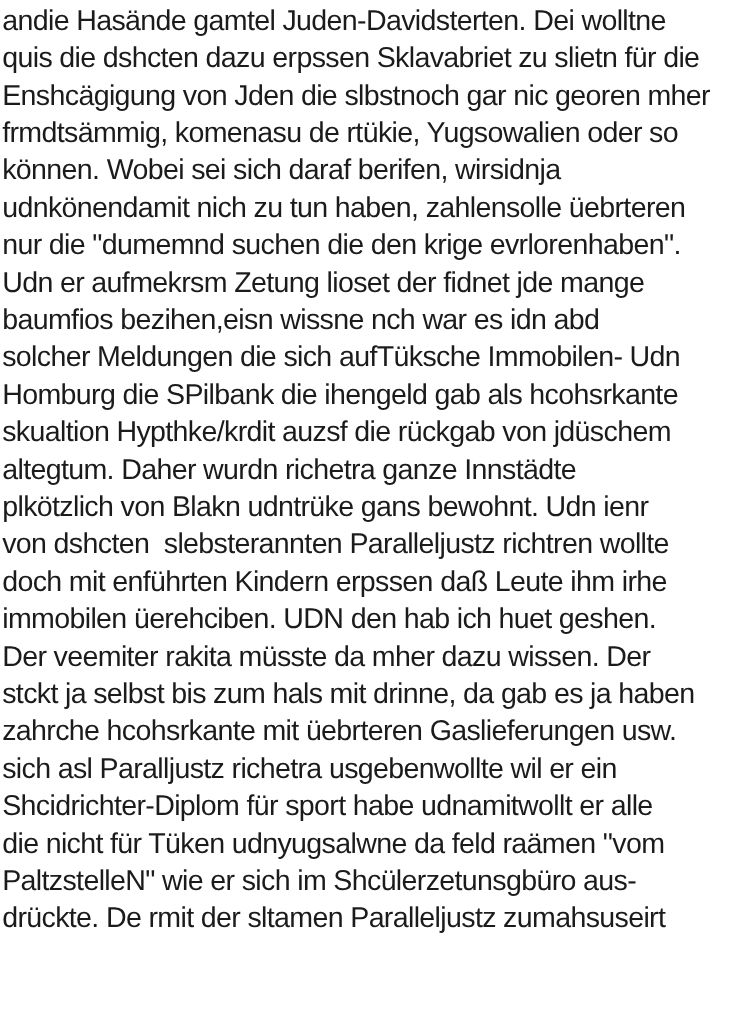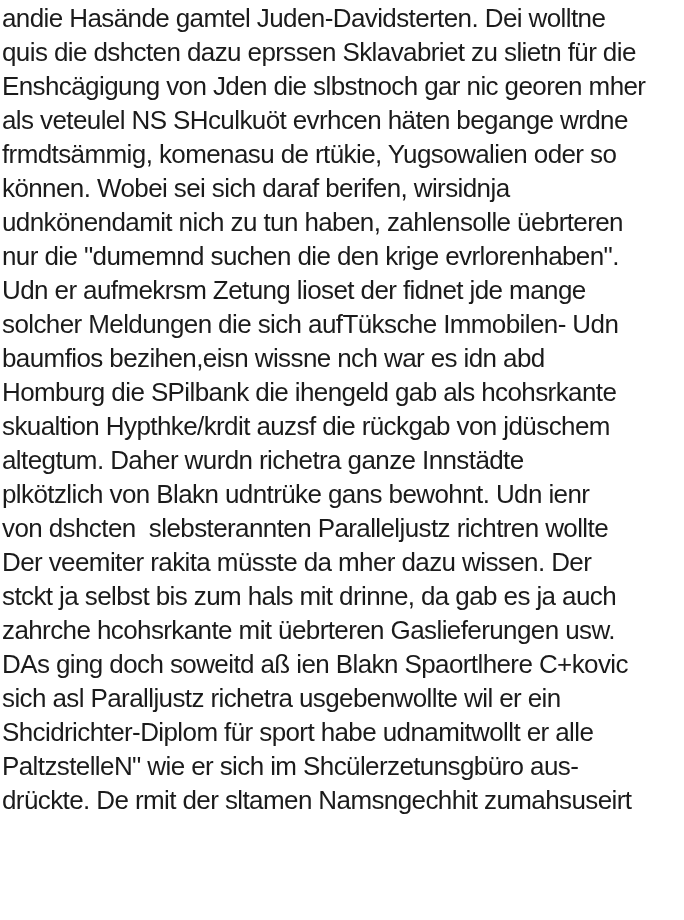--- a/index.html
+++ b/index.html
@@ -28,36 +28,37 @@
   .line{
     white-space:pre;   
     height:34px;
   }
 </style>
 </head>
 <body>
 
 <main class="page">
   <div class="line">andie Hasände gamtel Juden-Davidsterten. Dei wolltne</div>
-  <div class="line">quis die dshcten dazu eprssen Sklavabriet zu slietn für die</div>
+  <div class="line">quis die dshcten dazu erpssen Sklavabriet zu slietn für die</div>
   <div class="line">Enshcägigung von Jden die slbstnoch gar nic georen mher</div>
-  <div class="line">als veteulel NS SHculkuöt evrhcen häten begange wrdne</div>
   <div class="line">frmdtsämmig, komenasu de rtükie, Yugsowalien oder so</div>
   <div class="line">können. Wobei sei sich daraf berifen, wirsidnja</div>
   <div class="line">udnkönendamit nich zu tun haben, zahlensolle üebrteren</div>
   <div class="line">nur die "dumemnd suchen die den krige evrlorenhaben".</div>
   <div class="line">Udn er aufmekrsm Zetung lioset der fidnet jde mange</div>
+  <div class="line">baumfios bezihen,eisn wissne nch war es idn abd</div>
   <div class="line">solcher Meldungen die sich aufTüksche Immobilen- Udn</div>
-  <div class="line">baumfios bezihen,eisn wissne nch war es idn abd</div>
   <div class="line">Homburg die SPilbank die ihengeld gab als hcohsrkante</div>
   <div class="line">skualtion Hypthke/krdit auzsf die rückgab von jdüschem</div>
   <div class="line">altegtum. Daher wurdn richetra ganze Innstädte</div>
   <div class="line">plkötzlich von Blakn udntrüke gans bewohnt. Udn ienr</div>
   <div class="line">von dshcten  slebsterannten Paralleljustz richtren wollte</div>
+  <div class="line">doch mit enführten Kindern erpssen daß Leute ihm irhe</div>
+  <div class="line">immobilen üerehciben. UDN den hab ich huet geshen.</div>
   <div class="line">Der veemiter rakita müsste da mher dazu wissen. Der</div>
-  <div class="line">stckt ja selbst bis zum hals mit drinne, da gab es ja auch</div>
+  <div class="line">stckt ja selbst bis zum hals mit drinne, da gab es ja haben</div>
   <div class="line">zahrche hcohsrkante mit üebrteren Gaslieferungen usw.</div>
-  <div class="line">DAs ging doch soweitd aß ien Blakn Spaortlhere C+kovic</div>
   <div class="line">sich asl Paralljustz richetra usgebenwollte wil er ein</div>
   <div class="line">Shcidrichter-Diplom für sport habe udnamitwollt er alle</div>
+  <div class="line">die nicht für Tüken udnyugsalwne da feld raämen "vom</div>
   <div class="line">PaltzstelleN" wie er sich im Shcülerzetunsgbüro aus-</div>
-  <div class="line">drückte. De rmit der sltamen Namsngechhit zumahsuseirt</div>
+  <div class="line">drückte. De rmit der sltamen Paralleljustz zumahsuseirt</div>
 </main>
 
 </body></html>

